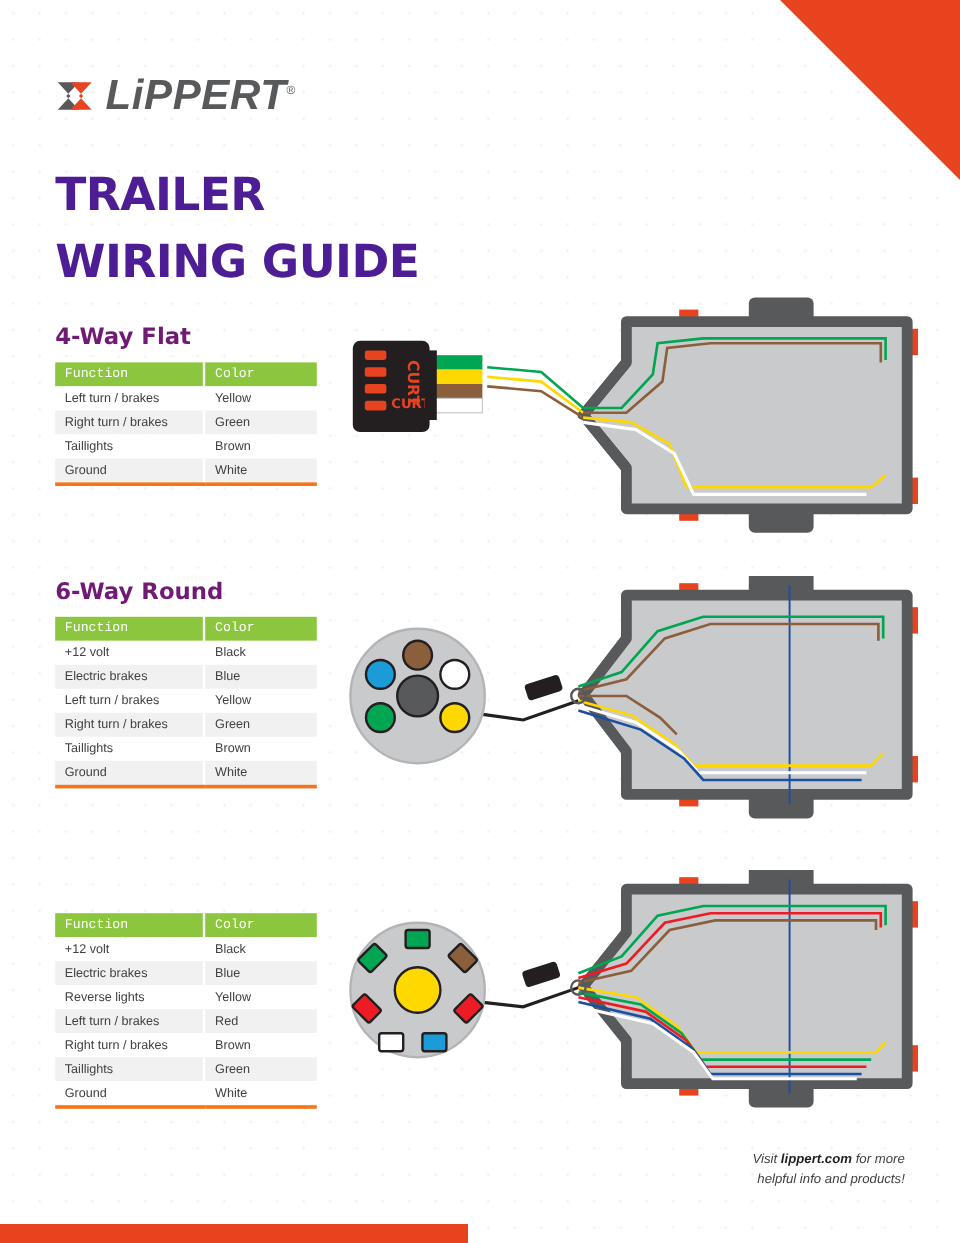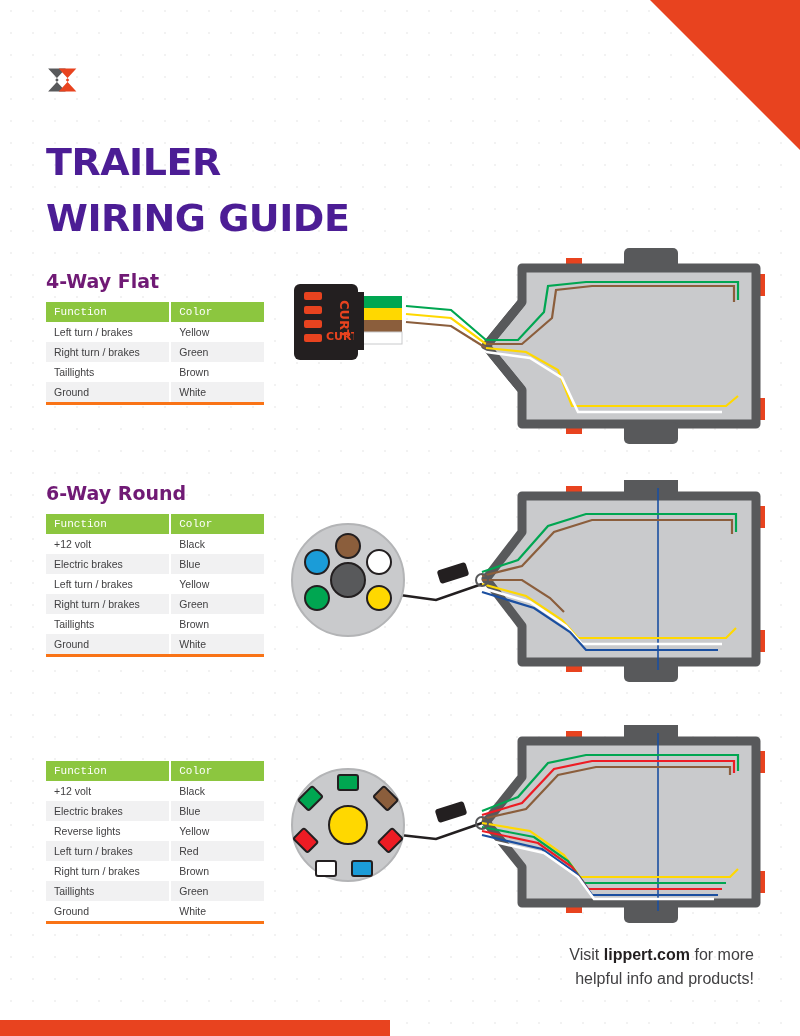--- a/index.html
+++ b/index.html
@@ -124,39 +124,41 @@
   .diagram {
     position: absolute;
   }
 
   
   .footer {
     position: absolute;
     right: 46px;
     bottom: 45px;
     text-align: right;
-    font-size: 16px;
+    font-size: 11px;
     color: #414042;
     line-height: 1.5;
+    font-style: italic;
   }
   .footer b { color: #231f20; }
 </style>
 </head>
 <body>
 
 <div class="page">
 
   <div class="corner-triangle"></div>
 
   <div class="logo">
     <svg class="logo-mark" viewBox="0 0 40 34">
       <polygon points="2,4 22,4 10,17 22,30 2,30 14,17" fill="#58595b"></polygon>
       <polygon points="20,4 38,4 26,17 38,30 20,30" fill="#e8431f" opacity="0"></polygon>
       <polygon points="14,4 34,4 22,17 34,30 14,30 26,17" fill="#e8431f"></polygon>
     </svg>
+    <span class="logo-text"><span>LiPPERT</span><span class="logo-reg">®</span></span>
   </div>
 
   <div class="title-line1">TRAILER</div>
   <div class="title-line2">WIRING GUIDE</div>
 
   <div class="section-title" style="top:270px;">4-Way Flat</div>
   <table class="wire-table" style="top:302px;">
     <colgroup>
         <col class="fn">
         <col class="cl">

